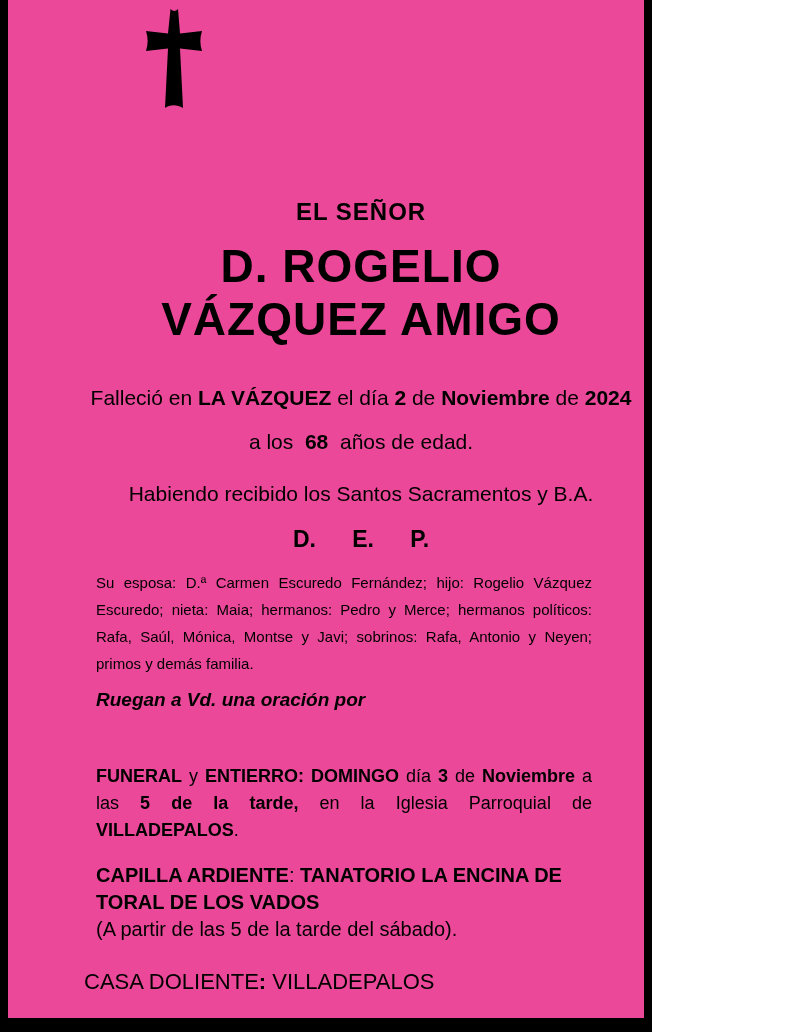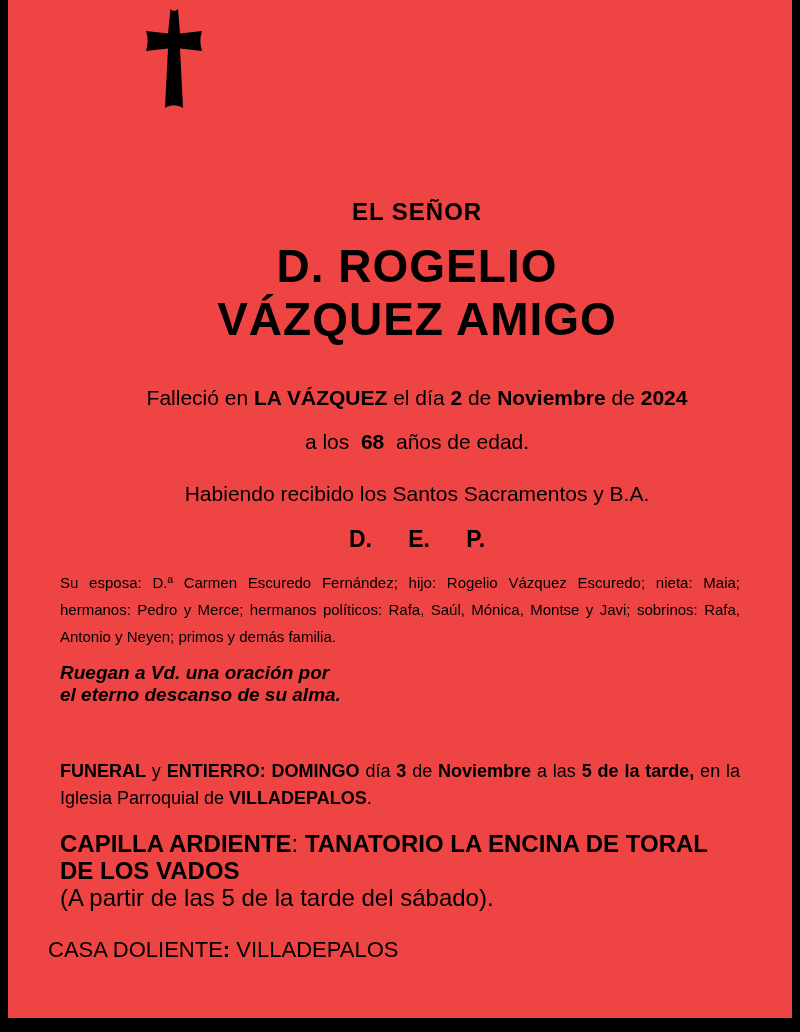--- a/index.html
+++ b/index.html
@@ -3,27 +3,28 @@
 <meta charset="utf-8">
 <style>
   html, body { margin: 0; padding: 0; background: #ffffff; }
   body {
     width: 800px; height: 1032px;
     font-family: "Liberation Sans", sans-serif;
     color: #000;
   }
   .sheet {
     position: relative;
-    width: 800px; height: 1032px;
+    width: 652px; height: 1032px;
     box-sizing: border-box;
-    background: #ef4444;
+    background: #ec4899;
     border-left: 8px solid #000;
     border-right: 8px solid #000;
     border-bottom: 14px solid #000;
     overflow: hidden;
+    padding-left: 36px;
   }
   .cross { position: absolute; left: 134px; top: 8px; }
   .center-col { text-align: center; transform: translateX(17px); }
   .honorific {
     padding-top: 198px;
     font-size: 24px; font-weight: bold; letter-spacing: 1px;
   }
   .name { margin: 14px 0 0 0; font-size: 46px; font-weight: bold; line-height: 53px; letter-spacing: 1px; }
   .name-line { display: block; }
   .died  { margin: 40px 0 0 0; font-size: 21px; }
@@ -40,21 +41,21 @@
     font-size: 19px; line-height: 22px;
     font-weight: bold; font-style: italic;
     text-align: left;
   }
   .funeral {
     margin: 52px 52px 0 52px;
     font-size: 18px; line-height: 27px; text-align: justify;
   }
   .wake {
     margin: 18px 52px 0 52px;
-    font-size: 24px; line-height: 27px; text-align: left;
+    font-size: 20px; line-height: 27px; text-align: left;
   }
   .home {
     margin: 26px 52px 0 40px;
     font-size: 22px;
   }
 </style>
 </head>
 <body>
 
 <div class="sheet">
@@ -89,21 +90,20 @@
 
     <p class="sacr">Habiendo recibido los Santos Sacramentos y B.A.</p>
 
     <p class="dep">D. E. P.</p>
   </div>
 
   <p class="family">Su esposa: D.ª Carmen Escuredo Fernández; hijo: Rogelio Vázquez Escuredo; nieta: Maia; hermanos: Pedro y Merce; hermanos políticos: Rafa, Saúl, Mónica, Montse y Javi; sobrinos: Rafa, Antonio y Neyen; primos y demás familia.</p>
 
   <div class="prayer">
     <span>Ruegan a Vd. una oración por</span><br>
-    <span>el eterno descanso de su alma.</span>
   </div>
 
   <p class="funeral"><span class="b">FUNERAL</span><span> y </span><span class="b">ENTIERRO: DOMINGO</span><span> día </span><span class="b">3</span><span> de </span><span class="b">Noviembre</span><span> a las </span><span class="b">5 de la tarde,</span><span> en la Iglesia Parroquial de </span><span class="b">VILLADEPALOS</span><span>.</span></p>
 
   <p class="wake">
     <span><span class="b">CAPILLA ARDIENTE</span><span>: </span><span class="b">TANATORIO LA ENCINA DE TORAL DE LOS VADOS</span></span><br>
     <span>(A partir de las 5 de la tarde del sábado).</span>
   </p>
 
   <p class="home"><span>CASA DOLIENTE</span><span class="b">:</span><span> VILLADEPALOS</span></p>

